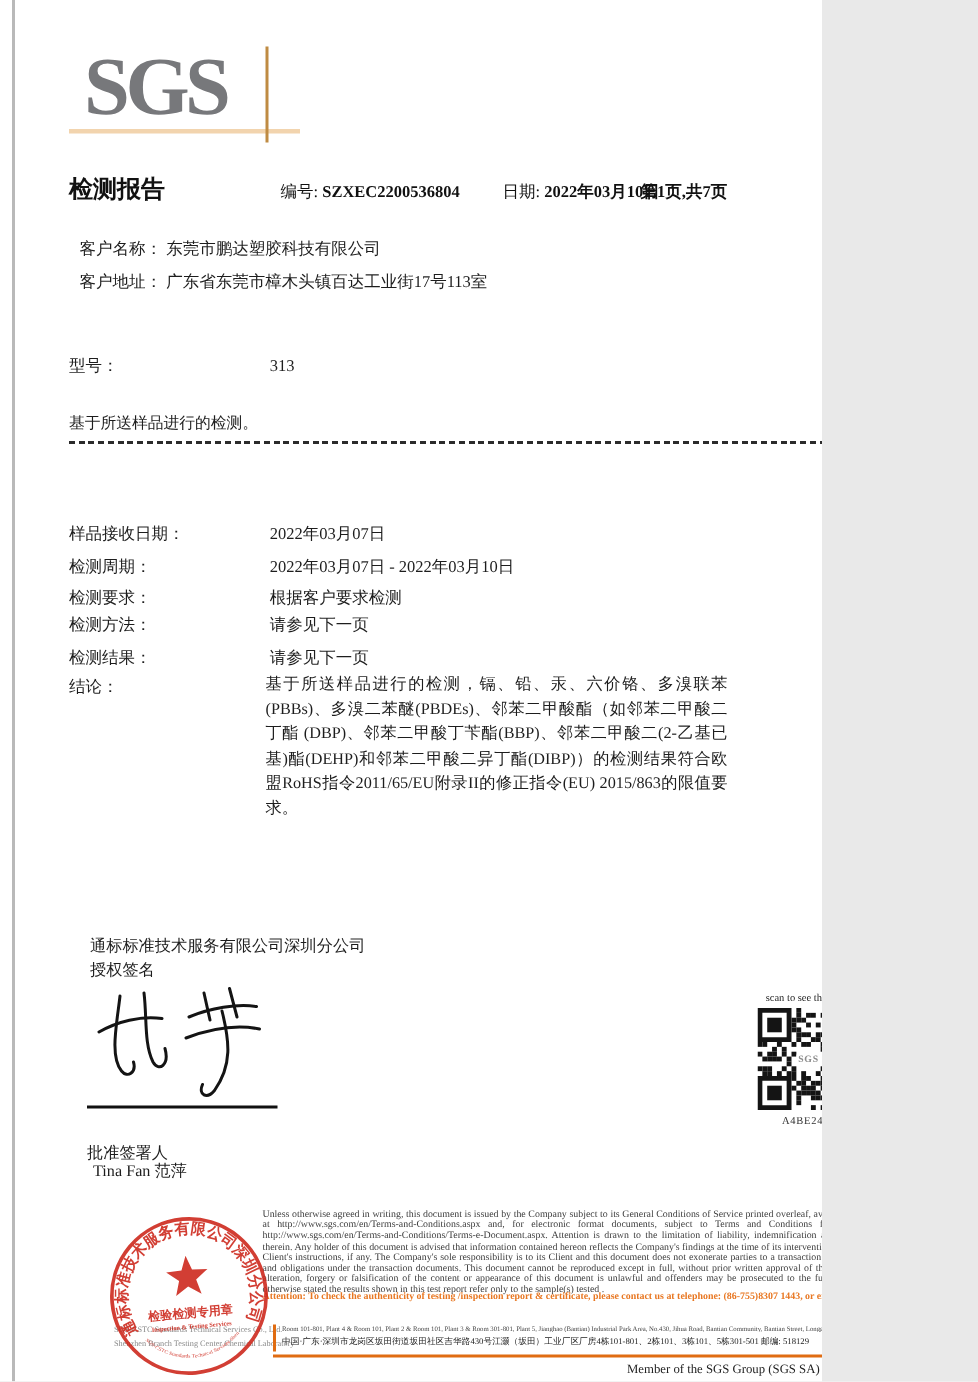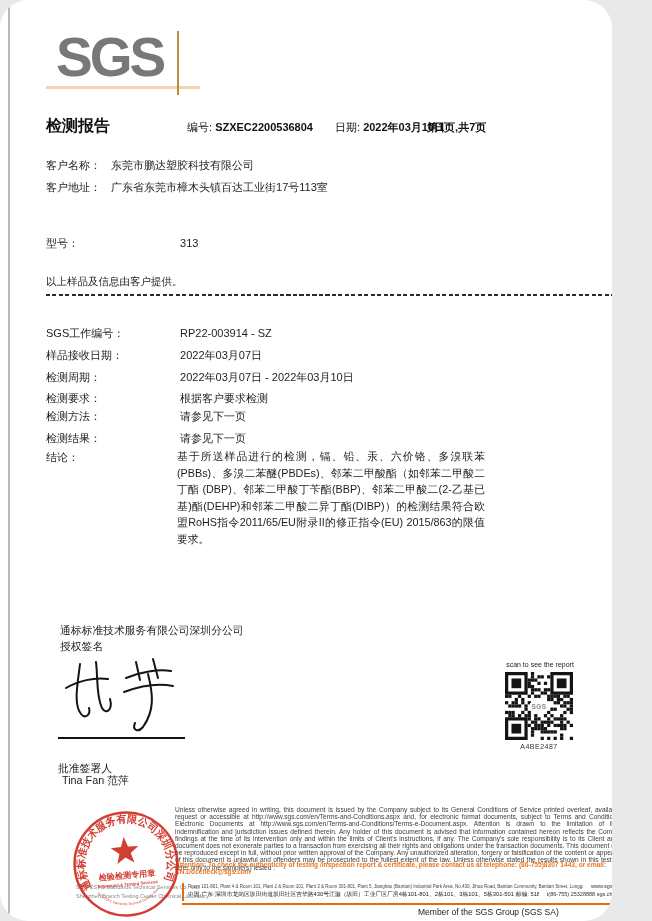--- a/index.html
+++ b/index.html
@@ -1,30 +1,30 @@
 <!DOCTYPE html>
 <html><head>
 <meta charset="utf-8">
 <style>
   html,body{margin:0;padding:0;background:#e9e9e9;}
-  .page{position:relative;width:612px;height:921px;background:#ffffff;overflow:hidden;
-        font-family:Liberation Sans, sans-serif;color:#1d1d1d;border-radius:28px;}
+  .page{position:relative;width:548px;height:921px;background:#ffffff;overflow:hidden;
+        font-family:Liberation Serif, serif;color:#1d1d1d;}
   .edge{position:absolute;left:8px;top:0;bottom:0;width:1.5px;background:#b9b9b9;}
   
   .logo{position:absolute;left:56px;top:30px;font-size:55px;font-weight:bold;
         letter-spacing:-3px;color:#77787b;line-height:1;}
   .logo-hline{position:absolute;left:46px;top:86px;width:154px;height:2.5px;background:#f2d4ae;}
   .logo-vline{position:absolute;left:177px;top:31px;width:2px;height:64px;background:#bf8b43;}
   .title{position:absolute;left:46px;top:116px;font-size:16px;font-weight:bold;color:#111;}
   .hmeta{position:absolute;top:120px;font-size:11px;color:#111;white-space:nowrap;}
   .hmeta b{font-weight:bold;}
   
   .kv{position:absolute;left:46px;font-size:11px;color:#1d1d1d;white-space:nowrap;}
   .kv .k{display:inline-block;}
-  .kv1 .k{width:62px;}
+  .kv1 .k{width:62px;text-align:right;}
   .kv2 .k{width:131px;}
   .note{position:absolute;left:46px;font-size:10.5px;color:#1d1d1d;}
   .dash{position:absolute;left:46px;top:294px;width:574px;height:1.6px;
         background:repeating-linear-gradient(90deg,#2b2b2b 0 4px,transparent 4px 6.5px);}
   .conclusion{position:absolute;left:177px;top:448px;width:308px;font-size:10.8px;
         line-height:16.5px;color:#1d1d1d;text-align:justify;}
   
   .sig-company{position:absolute;left:60px;top:624px;font-size:10.8px;}
   .sig-auth{position:absolute;left:60px;top:640px;font-size:10.8px;text-align:right;}
   .sig-svg{position:absolute;left:50px;top:652px;}
@@ -89,28 +89,24 @@
   </div>
   <div class="kv kv1" style="top:180px">
     <span class="k">客户地址：</span>
     <span class="v">广东省东莞市樟木头镇百达工业街17号113室</span>
   </div>
 
   <div class="kv kv2" style="top:236px">
     <span class="k">型号：</span>
     <span class="v">313</span>
   </div>
-  <div class="note" style="top:275px">以上样品及信息由客户提供。</div>
+  <div class="note" style="top:275px">基于所送样品进行的检测。</div>
 
   <div class="dash"></div>
 
-  <div class="kv kv2" style="top:326px">
-    <span class="k">SGS工作编号：</span>
-    <span class="v">RP22-003914 - SZ</span>
-  </div>
   <div class="kv kv2" style="top:348px">
     <span class="k">样品接收日期：</span>
     <span class="v">2022年03月07日</span>
   </div>
   <div class="kv kv2" style="top:370px">
     <span class="k">检测周期：</span>
     <span class="v">2022年03月07日 - 2022年03月10日</span>
   </div>
   <div class="kv kv2" style="top:391px">
     <span class="k">检测要求：</span>

